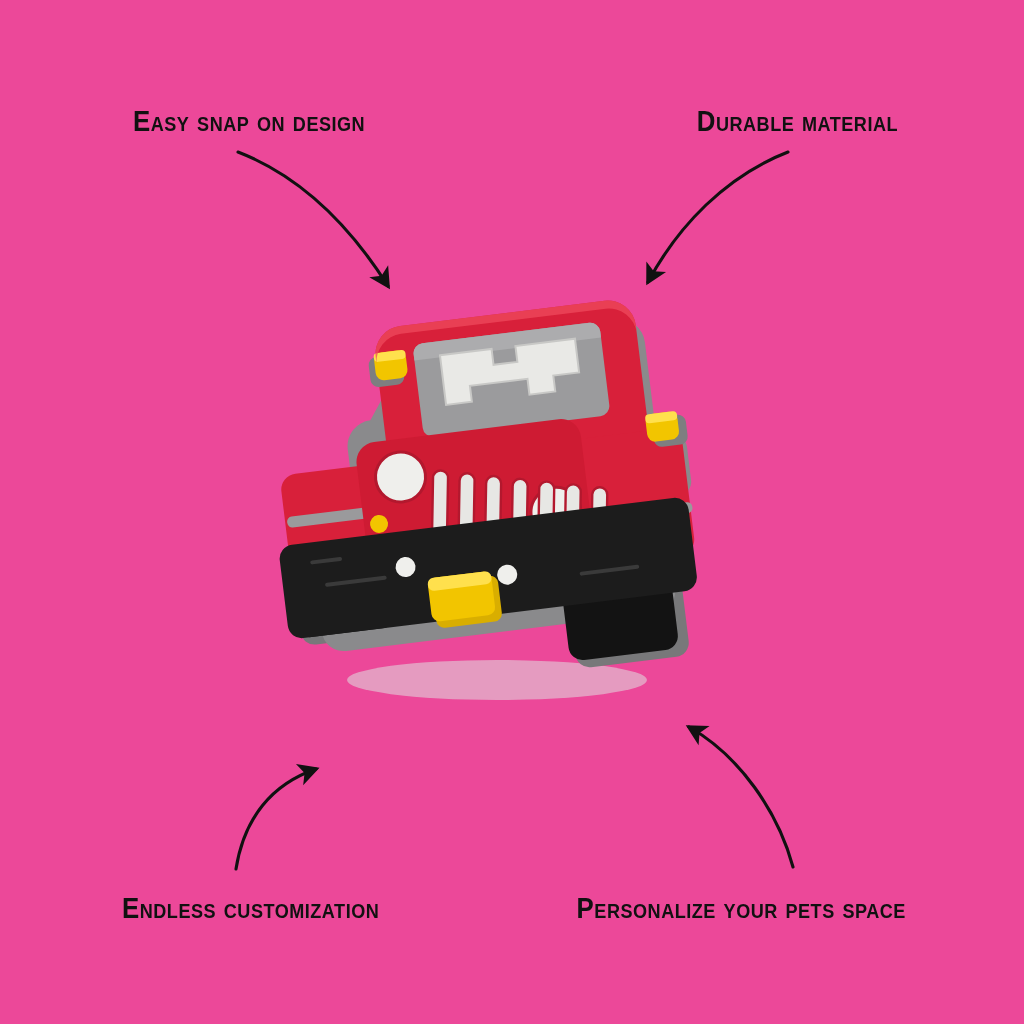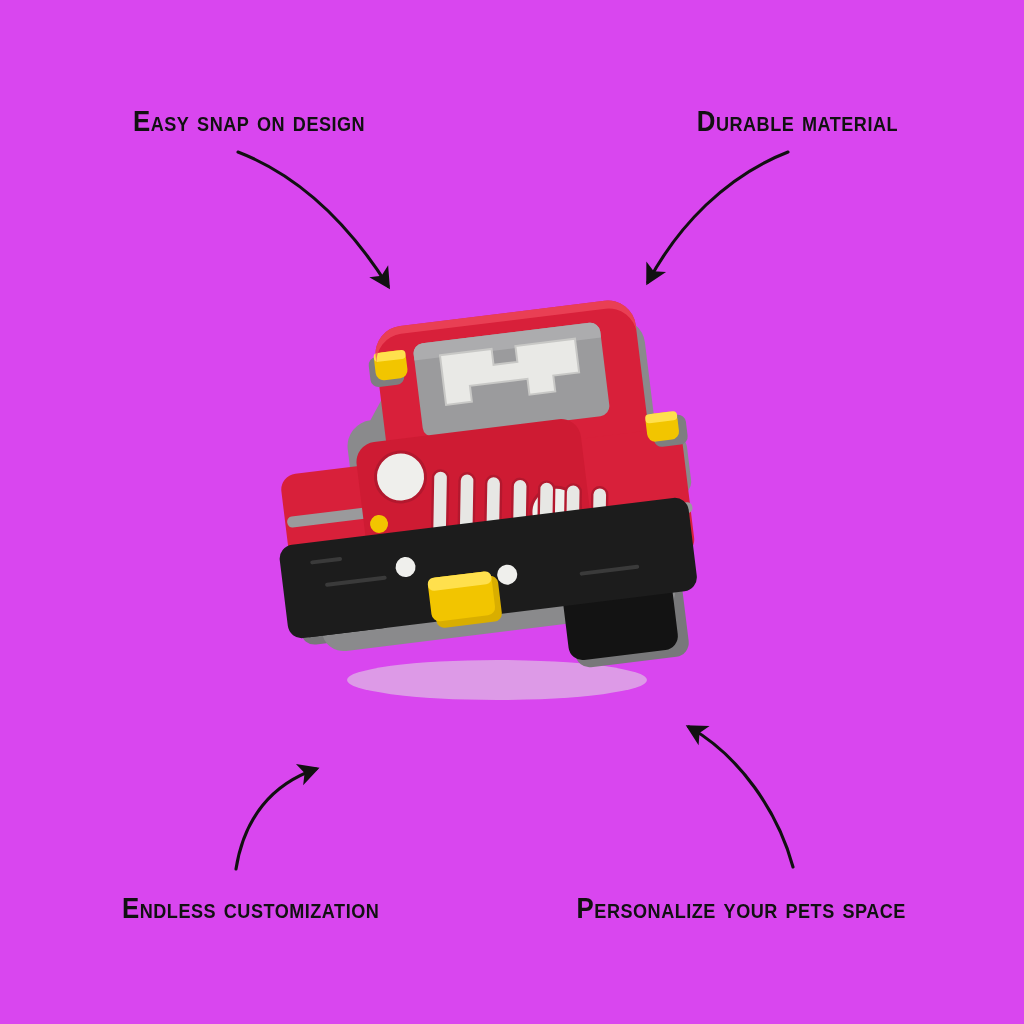--- a/index.html
+++ b/index.html
@@ -55,21 +55,21 @@
     position: absolute;
     left: 272px;
     top: 288px;
     width: 440px;
     height: 424px;
   }
 </style>
 </head>
 <body style="background: rgb(255, 255, 255);">
 
-<div id="stage" style="background: #d946ef;">
+<div id="stage" style="background: #ec4899;">
 
   <svg id="arrows" viewBox="0 0 1024 1024">
     <defs>
       <marker id="ah" markerWidth="9" markerHeight="9" refX="6.2" refY="4.5" orient="auto" markerUnits="strokeWidth">
         <path d="M0.6,0.9 L7.4,4.5 L0.6,8.1 L2.3,4.5 Z" fill="#111111"></path>
       </marker>
     </defs>
 
     <path d="M238,152 C300,176 350,226 388,286" fill="none" stroke="#111111" stroke-width="3.1" stroke-linecap="round" marker-end="url(#ah)"></path>
 

